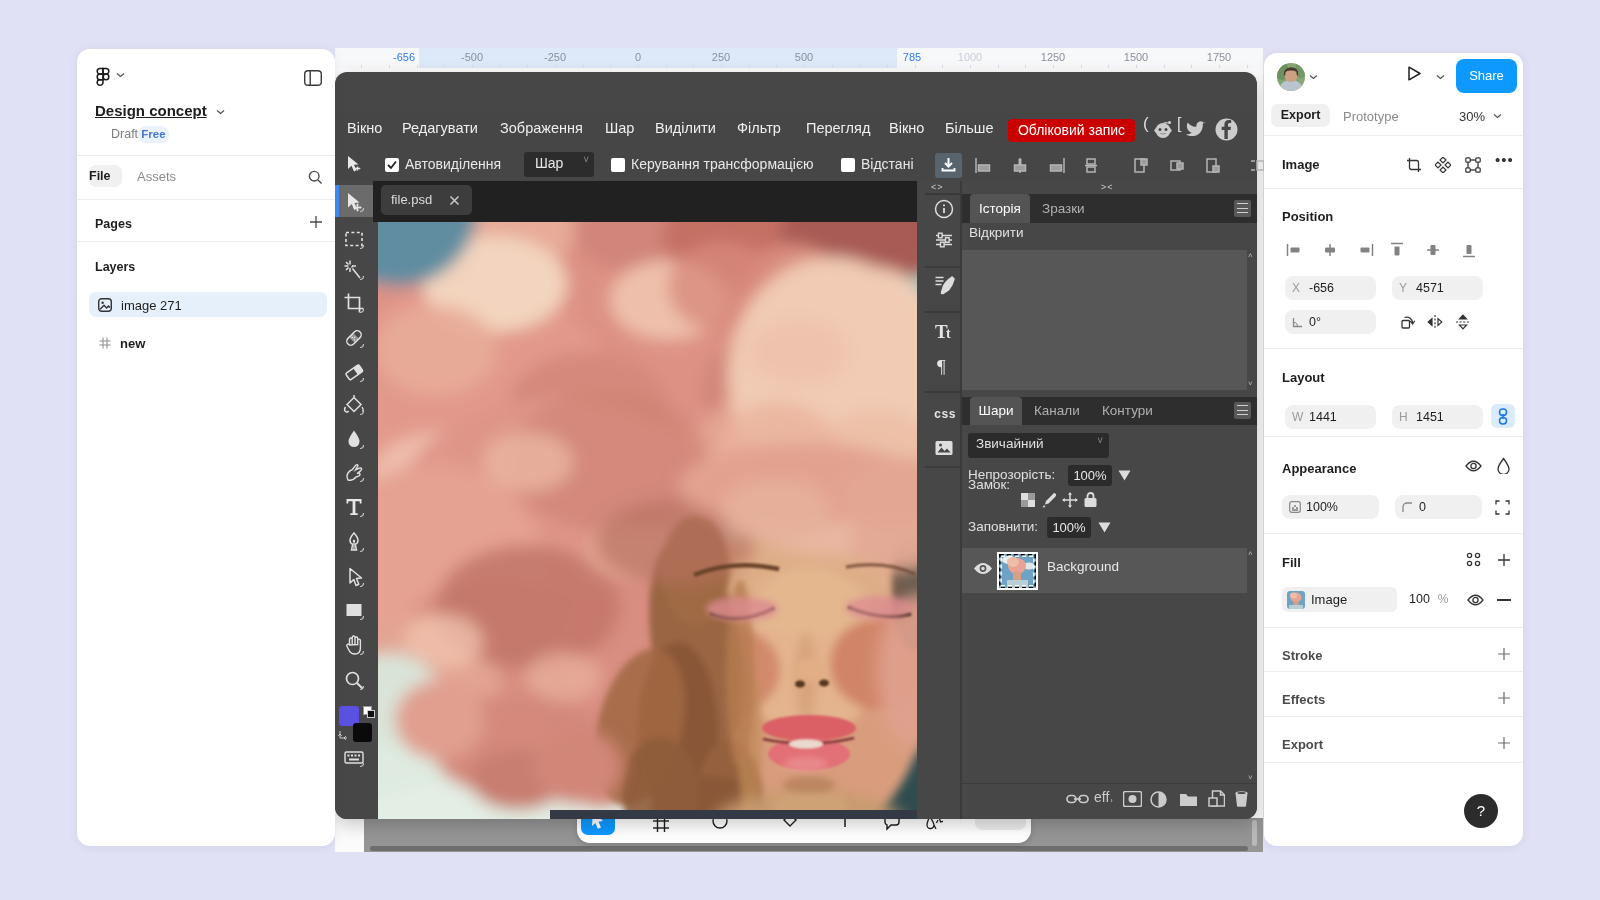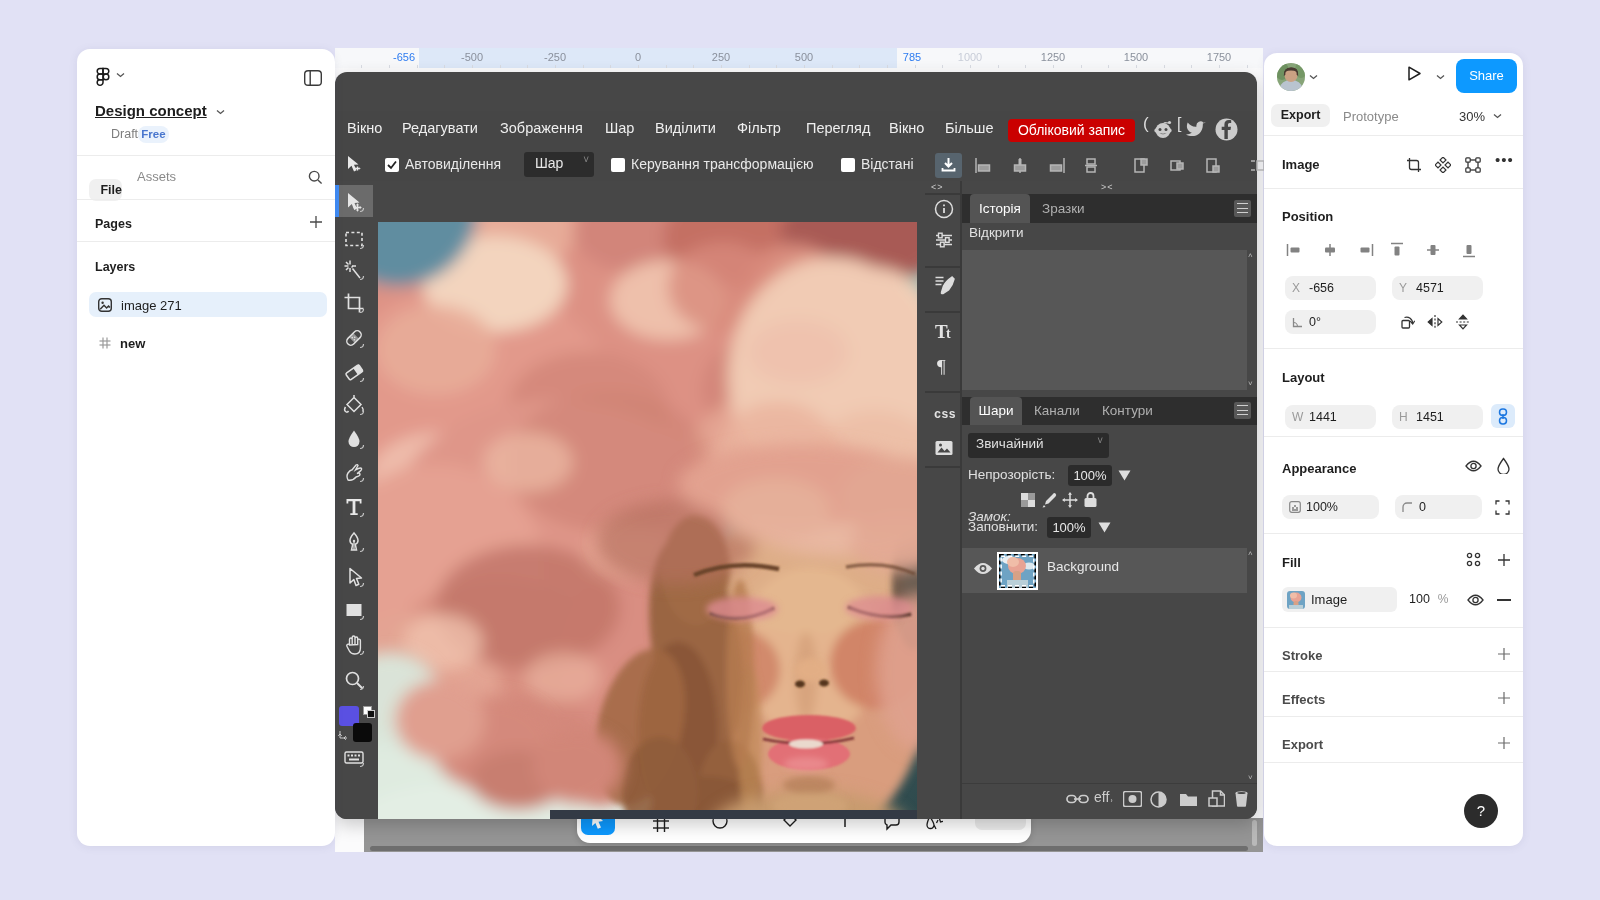--- a/index.html
+++ b/index.html
@@ -388,20 +388,27 @@
       <div class="abs" style="left:18px;top:542px;width:19px;height:19px;background:#0a0a0a;border-radius:3px;"></div>
       <div class="abs" style="left:28px;top:525px;width:7px;height:7px;background:#fff;border:1px solid #999;"></div>
       <div class="abs" style="left:32px;top:529px;width:6px;height:6px;background:#111;border:1px solid #ccc;"></div>
       <svg class="abs" style="left:3px;top:548px" width="12" height="12" viewBox="0 0 12 12">
           <path d="M2 2 v7 h7 M2 5 l-1.8 1.8 M2 5 l1.8 1.8 M6 9 l1.8-1.8 M6 9 l1.8 1.8" stroke="#ccc" stroke-width="1" fill="none"></path>
         </svg>
       <svg class="abs tl" style="top:565px">
           <use href="#t-kbd"></use>
         </svg>
     </div>
+    <div class="abs" id="tabbar">
+      <div class="abs" style="left:8px;top:4px;width:91px;height:30px;background:#3d3d3d;border-radius:5px;"></div>
+      <span class="abs" style="left:18px;top:11px;font-size:13px;color:#dcdcdc;">file.psd</span>
+      <svg class="abs" style="left:76px;top:14px" width="11" height="11" viewBox="0 0 11 11">
+          <path d="M1.5 1.5 L9.5 9.5 M9.5 1.5 L1.5 9.5" stroke="#ccc" stroke-width="1.5"></path>
+        </svg>
+    </div>
     <div class="abs" id="photo">
       <svg width="539" height="597" viewBox="0 0 539 597">
         <defs>
           <filter id="b8" x="-40%" y="-40%" width="180%" height="180%">
               <feGaussianBlur stdDeviation="8"></feGaussianBlur>
             </filter>
           <filter id="b5" x="-40%" y="-40%" width="180%" height="180%">
               <feGaussianBlur stdDeviation="5"></feGaussianBlur>
             </filter>
           <filter id="b3" x="-40%" y="-40%" width="180%" height="180%">
@@ -600,21 +607,21 @@
         </div>
       <div class="abs" style="left:6px;top:252px;width:141px;height:25px;background:#2b2b2b;border-radius:3px;">
           <span style="position:absolute;left:8px;top:3px;color:#e0e0e0;font-size:13.5px;">Звичайний</span>
           <span style="position:absolute;right:6px;top:2px;color:#888;font-size:10px;">˅</span>
         </div>
       <div class="abs ptxt" style="left:6px;top:286px;">Непрозорість:</div>
       <div class="abs" style="left:106px;top:284px;width:44px;height:21px;background:#2b2b2b;border-radius:3px;color:#e8e8e8;font-size:13px;text-align:center;line-height:21px;">100%</div>
       <svg class="abs" style="left:156px;top:289px" width="13" height="11" viewBox="0 0 13 11">
           <path d="M0.5 0.5 h12 L6.5 10.5Z" fill="#ddd"></path>
         </svg>
-      <div class="abs ptxt" style="left:6px;top:328px;font-style:italic;">Замок:</div>
+      <div class="abs ptxt" style="left:6px;top:296px;">Замок:</div>
       <svg class="abs" style="left:58px;top:311px" width="16" height="16" viewBox="0 0 16 16">
           <g fill="#ddd">
             <rect x="1" y="1" width="7" height="7"></rect>
             <rect x="8" y="8" width="7" height="7"></rect>
           </g>
           <g fill="#9a9a9a">
             <rect x="8" y="1" width="7" height="7"></rect>
             <rect x="1" y="8" width="7" height="7"></rect>
           </g>
         </svg>
@@ -707,21 +714,21 @@
         <rect x="0.7" y="0.7" width="16.6" height="14.6" rx="3.4" fill="none" stroke="#3a3a3a" stroke-width="1.4"></rect>
         <line x1="6.2" y1="0.7" x2="6.2" y2="15.3" stroke="#3a3a3a" stroke-width="1.4"></line>
       </svg>
     <div class="abs sb" style="left:18px;top:53px;font-size:15px;text-decoration:underline;">Design concept</div>
     <svg class="abs" style="left:139px;top:60px" width="9" height="6" viewBox="0 0 9 6">
         <path d="M1 1.5 L4.5 4.5 L8 1.5" fill="none" stroke="#555" stroke-width="1.3"></path>
       </svg>
     <div class="abs f12" style="left:18px;top:78px;color:#7d7d7d;margin-left:16px;">Drafts</div>
     <div class="abs" style="left:61px;top:76.5px;width:31px;height:17px;background:#eaf2fc;border-radius:8px;color:#4976ce;font-size:11.5px;font-weight:600;text-align:center;line-height:17px;">Free</div>
     <div class="hdiv" style="top:106px"></div>
-    <div class="abs" style="left:12px;top:115.5px;width:33px;height:22px;background:#f0f0f0;border-radius:7px;font-size:12.5px;font-weight:600;text-align:right;line-height:22px;margin-top:14px;">File</div>
+    <div class="abs" style="left:12px;top:115.5px;width:33px;height:22px;background:#f0f0f0;border-radius:7px;font-size:12.5px;font-weight:600;text-align:left;line-height:22px;">File</div>
     <div class="abs f13" style="left:60px;top:120px;color:#8a8a8a;">Assets</div>
     <svg class="abs" style="left:231px;top:121px" width="15" height="15" viewBox="0 0 15 15">
         <circle cx="6.2" cy="6.2" r="4.8" fill="none" stroke="#4a4a4a" stroke-width="1.4"></circle>
         <line x1="9.9" y1="9.9" x2="13.6" y2="13.6" stroke="#4a4a4a" stroke-width="1.4"></line>
       </svg>
     <div class="hdiv" style="top:150px"></div>
     <div class="abs f12 sb" style="left:18px;top:168px;">Pages</div>
     <svg class="abs" style="left:232px;top:166px" width="14" height="14" viewBox="0 0 14 14">
         <path d="M7 1 V13 M1 7 H13" stroke="#4a4a4a" stroke-width="1.3"></path>
       </svg>

